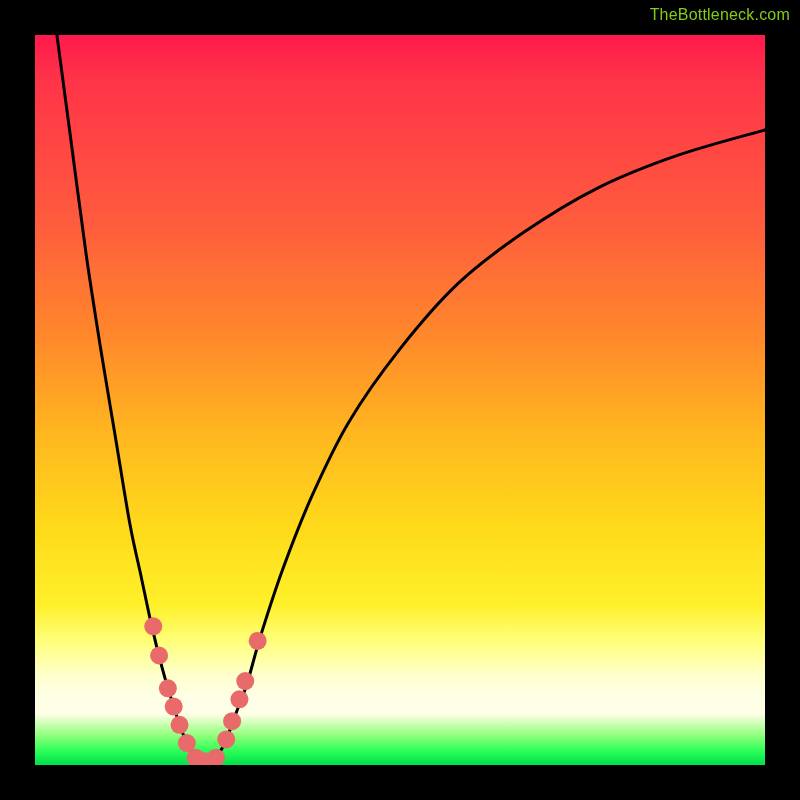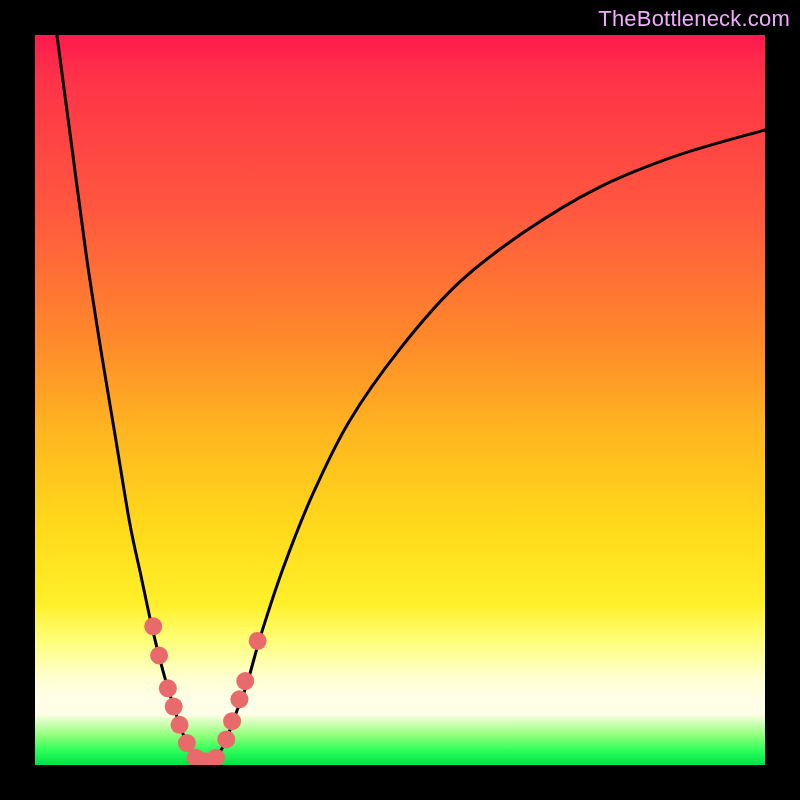--- a/index.html
+++ b/index.html
@@ -49,22 +49,22 @@
     position: absolute;
     left: 0;
     top: 0;
     width: 730px;
     height: 730px;
   }
   .watermark {
     position: absolute;
     top: 6px;
     right: 10px;
-    color: #f0abfc;
-    font-size: 22px;
+    color: #84cc16;
+    font-size: 16px;
     letter-spacing: 0.2px;
     text-align: right;
   }
 </style>
 </head>
 <body>
 
 <div class="frame">
   <div class="plot">
     <svg class="curve-svg" viewBox="0 0 730 730" preserveAspectRatio="none">

